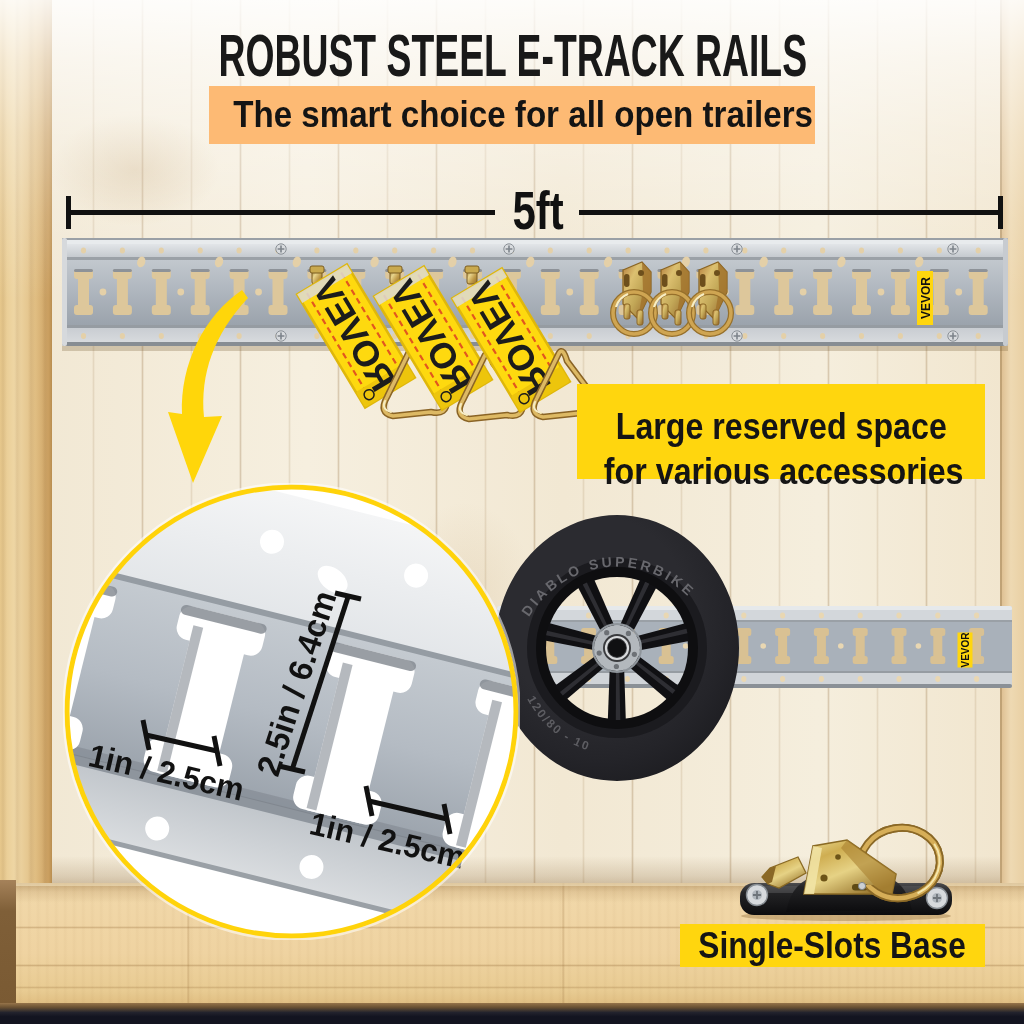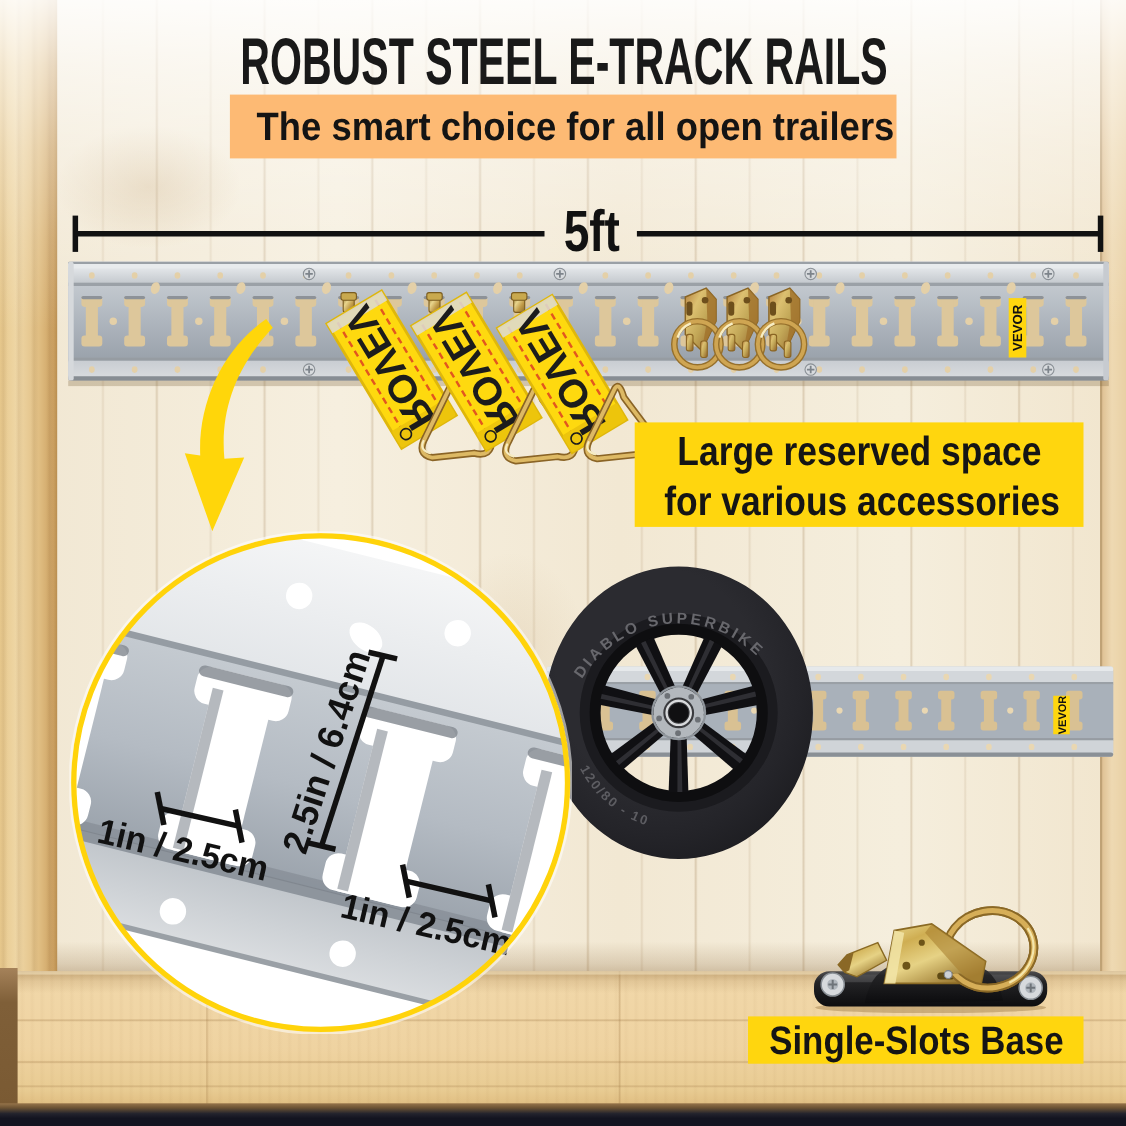--- a/index.html
+++ b/index.html
@@ -46,24 +46,24 @@
   .title { position:absolute; top:21px; left:0; width:1024px; text-align:center;
     font-weight:bold; font-size:60px; color:#191919; letter-spacing:0px;
     transform:scaleX(0.6225); transform-origin:514px 50%; white-space:nowrap; }
   .sub { position:absolute; left:209px; top:86px; width:606px; height:58px; background:#fdba74; }
   .sub span { position:absolute; left:0; top:50%; width:100%; text-align:center; transform:translateY(-50%) scaleX(0.92); transform-origin:50% 50%;
     font-weight:bold; font-size:36px; color:#141414; white-space:nowrap; }
   .dimline { position:absolute; background:#111; }
   .ft { position:absolute; left:438px; top:180px; width:200px; text-align:center; font-weight:bold; font-size:53px; color:#111;
      transform:scaleX(0.79); transform-origin:50% 50%; }
   .large { position:absolute; left:577px; top:384px; width:408px; height:95px; background:#ffd60e;
-     text-align:center; font-weight:bold; font-size:37px; color:#151515; line-height:45px; padding-top:4px; }
+     text-align:center; font-weight:bold; font-size:37px; color:#151515; line-height:45px; padding-top:20px; }
   .large span { display:inline-block; transform:scaleX(0.87); transform-origin:50% 50%; white-space:nowrap; }
   .baselabel { position:absolute; left:680px; top:924px; width:305px; height:43px; background:#ffd60e;
-     text-align:right; font-weight:bold; font-size:36px; color:#151515; line-height:43px; }
+     text-align:center; font-weight:bold; font-size:36px; color:#151515; line-height:43px; }
   .baselabel span { display:inline-block; transform:scaleX(0.88); transform-origin:50% 50%; white-space:nowrap; }
 </style></head>
 <body>
 
   <div class="wall"></div>
   <div class="wallseams"></div>
   <div class="frameL"></div>
   <div class="frameR"></div>
   <div class="topwash"></div>
   <div class="table"></div>

